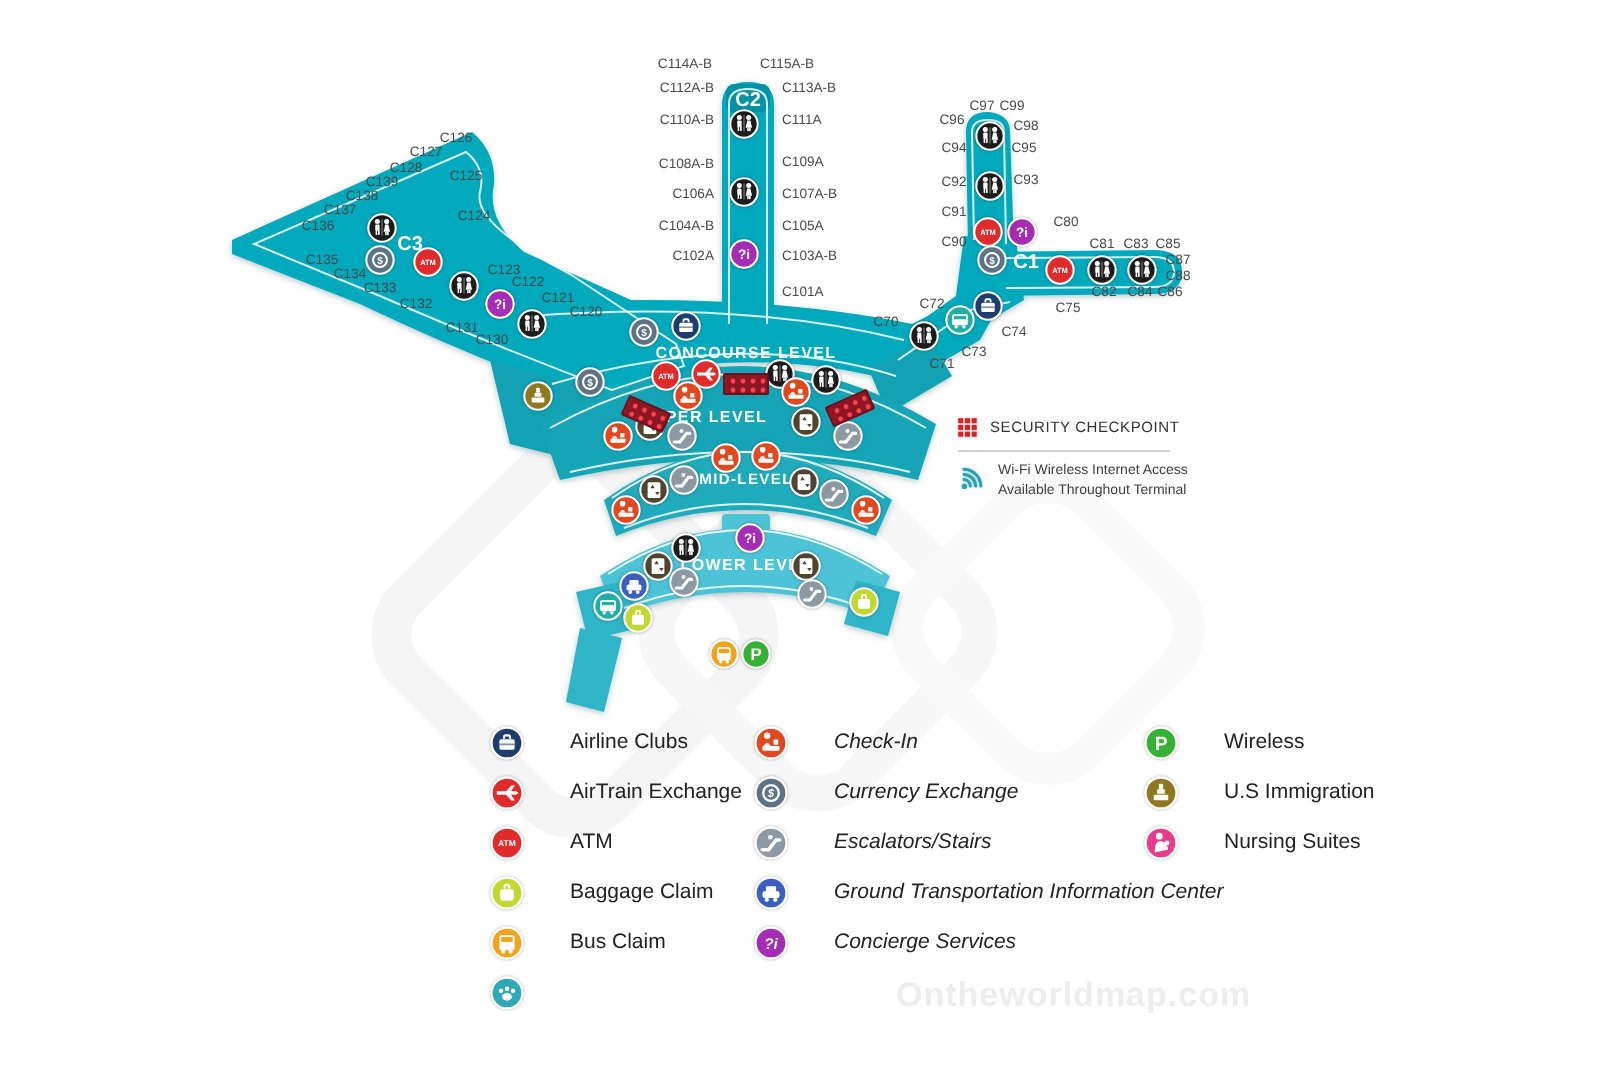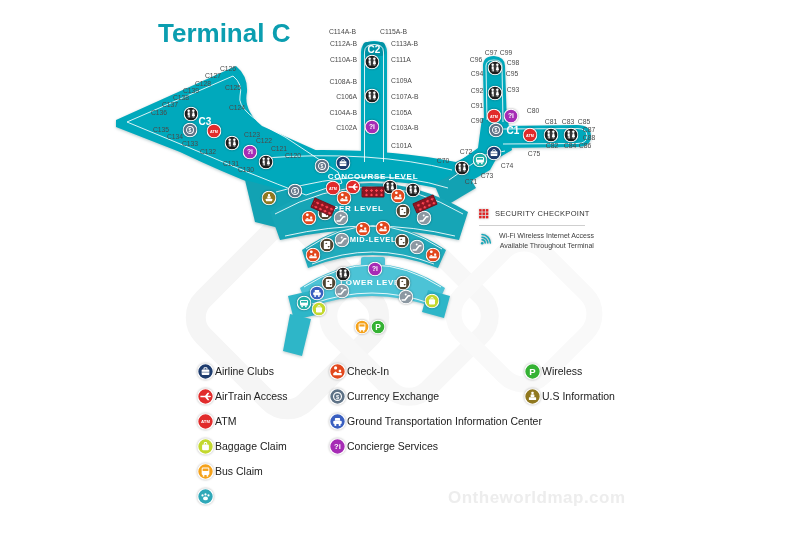--- a/index.html
+++ b/index.html
@@ -19,30 +19,30 @@
   .gate{font:6.8px "Liberation Sans",sans-serif;fill:#4a4a4a;}
   .level-label{font-weight:bold;font-size:8px;fill:#ffffff;letter-spacing:.7px;text-anchor:middle;}
   .pier-label{font-weight:bold;font-size:10px;fill:#ffffff;text-anchor:middle;}
   
   .map-icon{position:absolute;transform:translate(-50%,-50%);line-height:0;}
   .map-icon svg{filter:drop-shadow(0 .7px .9px rgba(0,0,0,.35));}
   .sec-strip{position:absolute;width:21px;height:9px;background-color:#8c1622;border:1px solid #70101c;
              border-radius:1px;background-image:radial-gradient(circle,#ff4553 1px,transparent 1.4px);
              background-size:5px 4.5px;background-position:1.5px .8px;}
   
-  #side-legend{position:absolute;left:478px;top:208px;width:160px;text-align:right;}
+  #side-legend{position:absolute;left:478px;top:208px;width:160px;}
   .sec-row{display:flex;align-items:center;gap:6px;}
   #security-label{font-size:7.5px;color:#333;letter-spacing:.3px;}
   #side-divider{width:106px;height:1px;background:#cfcfcf;margin:6px 0 5px 1px;}
   .wifi-row{display:flex;align-items:flex-start;gap:5px;}
   #wifi-text{font-size:7px;color:#3d3d3d;line-height:1.4;white-space:pre-line;}
   
   .leg-col{position:absolute;top:363px;display:flex;flex-direction:column;gap:8px;}
-  #leg-col-0{left:197px;}  #leg-col-1{left:329px;}  #leg-col-2{left:524px;}
-  .leg-row{display:flex;align-items:center;gap:1px;}
+  #leg-col-0{left:197px;}  #leg-col-1{left:329px;font-style:italic;}  #leg-col-2{left:524px;}
+  .leg-row{display:flex;align-items:center;gap:23px;margin-left:48px;}
   .leg-row .lbl{font-size:10.5px;color:#222;line-height:1.15;white-space:pre-line;}
   .leg-ico{line-height:0;flex:0 0 auto;}
   .leg-ico svg{filter:drop-shadow(0 .7px .9px rgba(0,0,0,.3));}
 </style>
 </head>
 <body>
 
 <div id="stage">
 
   <div class="wm-loop" style="left:205px;top:235px;width:125px;height:125px;border:20px solid #f5f5f5;"></div>
@@ -666,21 +666,20 @@
           <circle cx="8" cy="8" r="7.3" fill="#35b234" stroke="#fff" stroke-width="1.1"></circle>
           <g fill="#fff">
             <text x="8" y="11.3" font-size="9" font-weight="bold" text-anchor="middle" font-family="Liberation Sans,sans-serif">P</text>
           </g>
         </svg></div>
       <div class="sec-strip" style="left: 323px; top: 207px; transform: translate(-50%, -50%) rotate(24deg);"></div>
       <div class="sec-strip" style="left: 373px; top: 192px; transform: translate(-50%, -50%) rotate(0deg);"></div>
       <div class="sec-strip" style="left: 425px; top: 204px; transform: translate(-50%, -50%) rotate(-24deg);"></div>
     </div>
 
-  <h1 id="page-title">Terminal C</h1>
 
   <div id="side-legend">
     <div class="sec-row">
       <span class="leg-ico" id="security-grid-icon"><svg width="11" height="11" viewBox="0 0 15 15">
             <rect x="1.5" y="1.5" width="3.4" height="3.4" fill="#e02020"></rect>
             <rect x="6.1" y="1.5" width="3.4" height="3.4" fill="#e02020"></rect>
             <rect x="10.7" y="1.5" width="3.4" height="3.4" fill="#e02020"></rect>
             <rect x="1.5" y="6.1" width="3.4" height="3.4" fill="#e02020"></rect>
             <rect x="6.1" y="6.1" width="3.4" height="3.4" fill="#e02020"></rect>
             <rect x="10.7" y="6.1" width="3.4" height="3.4" fill="#e02020"></rect>
@@ -717,21 +716,21 @@
           </svg></span>
         <span class="lbl">Airline Clubs</span>
       </div>
       <div class="leg-row">
         <span class="leg-ico"><svg width="17" height="17" viewBox="0 0 16 16">
             <circle cx="8" cy="8" r="7.3" fill="#e12b2b" stroke="#fff" stroke-width="1.1"></circle>
             <g fill="#fff">
               <path d="M3.2,7.2 h4.4 l2.4,-2.7 h1.7 l-1.8,2.7 h2.4 l1.1,.8 l-1.1,.8 h-2.4 l1.8,2.7 h-1.7 l-2.4,-2.7 h-4.4 z"></path>
             </g>
           </svg></span>
-        <span class="lbl">AirTrain Access</span>
+        <span class="lbl">AirTrain Exchange</span>
       </div>
       <div class="leg-row">
         <span class="leg-ico"><svg width="17" height="17" viewBox="0 0 16 16">
             <circle cx="8" cy="8" r="7.3" fill="#e12b2b" stroke="#fff" stroke-width="1.1"></circle>
             <g fill="#fff">
               <text x="8" y="9.6" font-size="4" font-weight="bold" text-anchor="middle" font-family="Liberation Sans,sans-serif">ATM</text>
             </g>
           </svg></span>
         <span class="lbl">ATM</span>
       </div>
@@ -787,20 +786,30 @@
             <circle cx="8" cy="8" r="7.3" fill="#5e7286" stroke="#fff" stroke-width="1.1"></circle>
             <g fill="#fff">
               <circle cx="8" cy="8" r="3.7" fill="none" stroke="#fff" stroke-width="1.1"></circle>
               <text x="8" y="10" font-size="5.4" font-weight="bold" text-anchor="middle" font-family="Liberation Sans,sans-serif">$</text>
             </g>
           </svg></span>
         <span class="lbl">Currency Exchange</span>
       </div>
       <div class="leg-row">
         <span class="leg-ico"><svg width="17" height="17" viewBox="0 0 16 16">
+            <circle cx="8" cy="8" r="7.3" fill="#8c98a2" stroke="#fff" stroke-width="1.1"></circle>
+            <g fill="#fff">
+              <path d="M3.9,11.2 L6.9,11.2 L10.4,6.6 L12.1,6.6" stroke="#fff" stroke-width="1.7" fill="none" stroke-linecap="round"></path>
+              <circle cx="7.7" cy="5.3" r="1.05"></circle>
+            </g>
+          </svg></span>
+        <span class="lbl">Escalators/Stairs</span>
+      </div>
+      <div class="leg-row">
+        <span class="leg-ico"><svg width="17" height="17" viewBox="0 0 16 16">
             <circle cx="8" cy="8" r="7.3" fill="#3a5fc0" stroke="#fff" stroke-width="1.1"></circle>
             <g fill="#fff">
               <rect x="5.6" y="4.8" width="4.8" height="2.6" rx=".6"></rect>
               <rect x="4" y="7.2" width="8" height="3.2" rx="1"></rect>
               <circle cx="6" cy="11.2" r="1"></circle>
               <circle cx="10" cy="11.2" r="1"></circle>
             </g>
           </svg></span>
         <span class="lbl">Ground Transportation Information Center</span>
       </div>
@@ -826,18 +835,29 @@
       </div>
       <div class="leg-row">
         <span class="leg-ico"><svg width="17" height="17" viewBox="0 0 16 16">
             <circle cx="8" cy="8" r="7.3" fill="#90781f" stroke="#fff" stroke-width="1.1"></circle>
             <g fill="#fff">
               <rect x="7" y="3.6" width="2" height="2.6" rx=".4"></rect>
               <rect x="6.2" y="6.2" width="3.6" height="2.2" rx=".4"></rect>
               <rect x="4.6" y="8.8" width="6.8" height="2.6" rx=".5"></rect>
             </g>
           </svg></span>
-        <span class="lbl">U.S Information</span>
+        <span class="lbl">U.S Immigration</span>
+      </div>
+      <div class="leg-row">
+        <span class="leg-ico"><svg width="17" height="17" viewBox="0 0 16 16">
+            <circle cx="8" cy="8" r="7.3" fill="#e63c8c" stroke="#fff" stroke-width="1.1"></circle>
+            <g fill="#fff">
+              <circle cx="7.2" cy="4.8" r="1.6"></circle>
+              <path d="M5,12.4 Q5,7 7.6,7 Q10,7.2 10.2,9 Q11.6,9.4 11.2,11.2 Z"></path>
+              <circle cx="10.8" cy="8" r="1.15"></circle>
+            </g>
+          </svg></span>
+        <span class="lbl">Nursing Suites</span>
       </div>
     </div>
 
   <div id="wm-text">Ontheworldmap.com</div>
 </div>
 
 </body></html>

